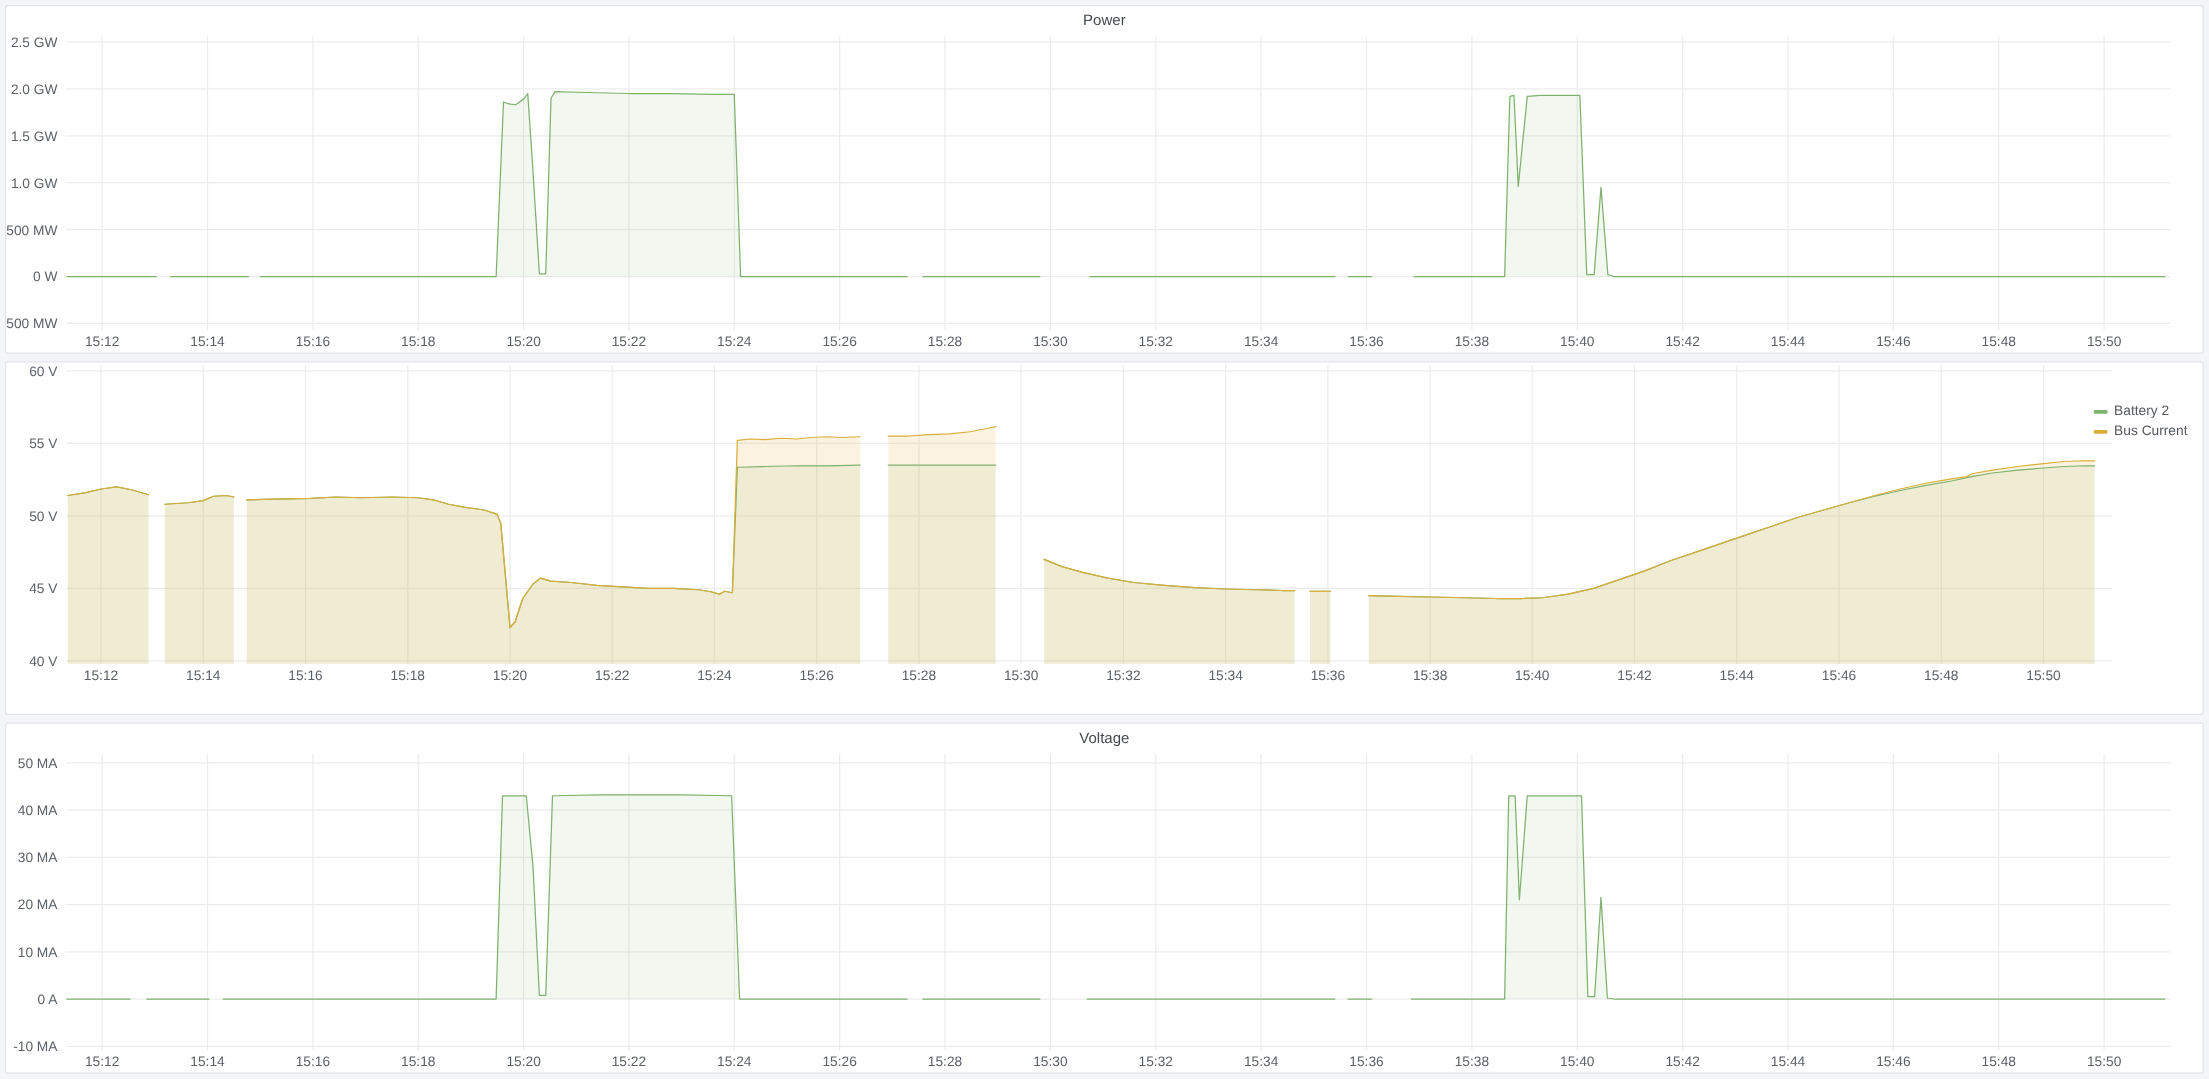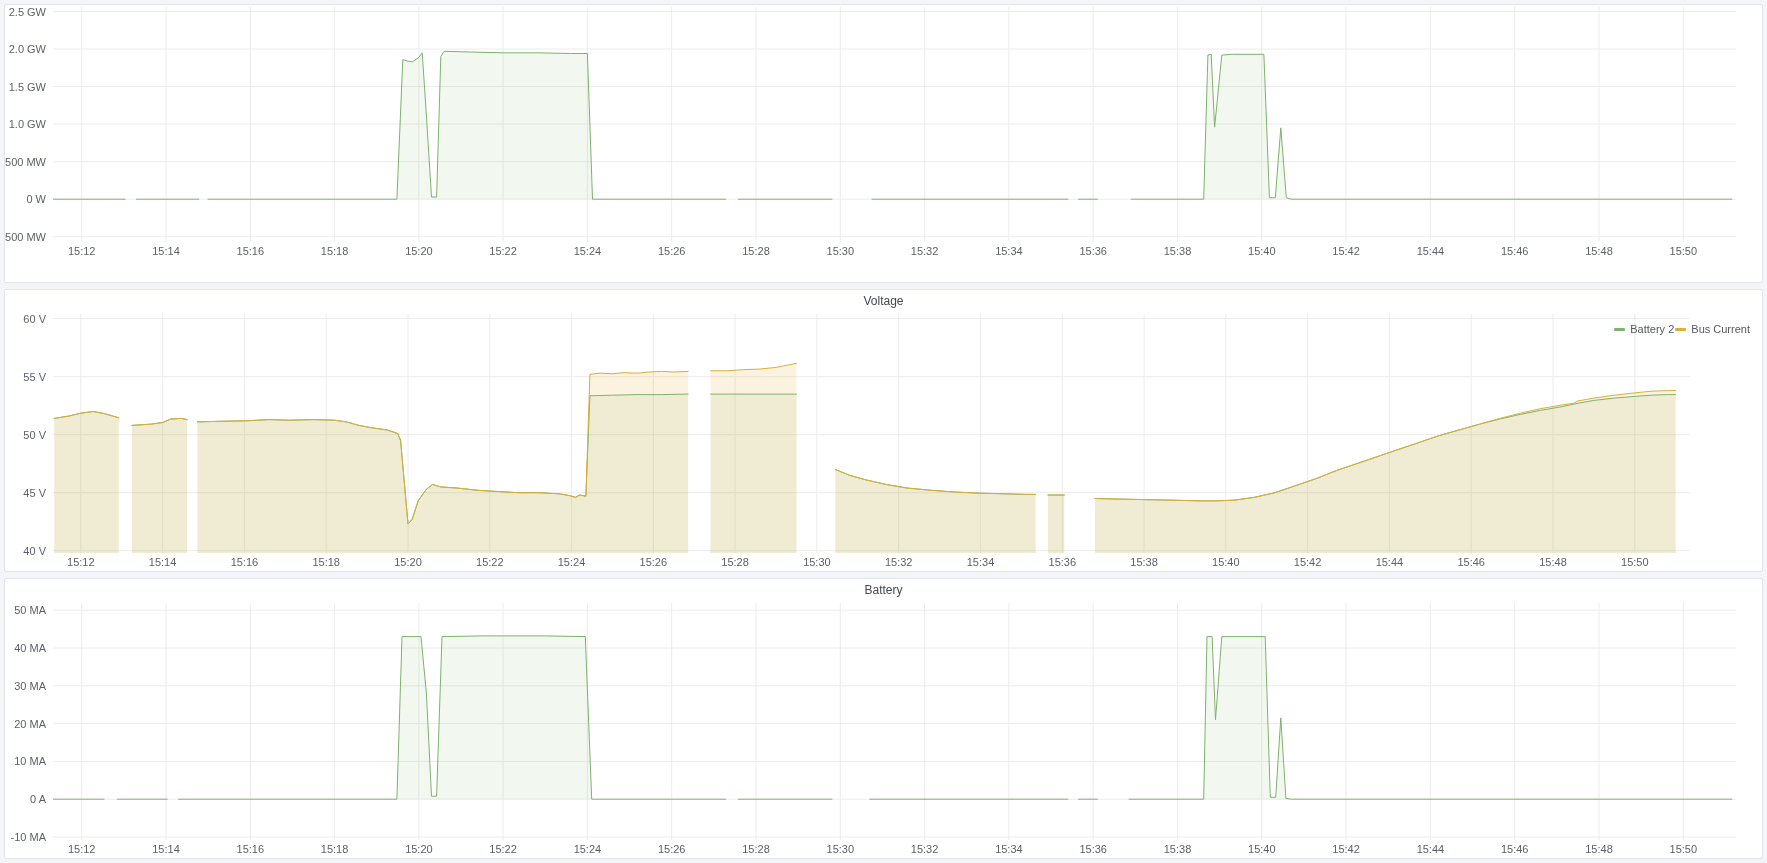--- a/index.html
+++ b/index.html
@@ -2,30 +2,31 @@
 <html><head>
 <meta charset="utf-8">
 <style>
   html,body{margin:0;padding:0;background:#f4f5f9;font-family:"Liberation Sans",sans-serif;}
   .page{width:1767px;height:863px;box-sizing:border-box;padding:4px;overflow:hidden;}
   .panel{background:#ffffff;border:1px solid #e3e4ea;border-radius:2px;box-sizing:border-box;position:relative;margin-bottom:6px;}
   .panel:last-child{margin-bottom:0;}
   .panel-title{height:22px;line-height:22px;text-align:center;font-size:12px;font-weight:500;color:#44484f;cursor:pointer;}
   .panel svg{display:block;}
   .tick-text{font-family:"Liberation Sans",sans-serif;font-size:11px;fill:#5b5f68;}
-  .legend{position:absolute;top:32px;right:12px;display:flex;flex-direction:row;align-items:flex-start;gap:1px;}
+  .legend{position:absolute;top:32px;right:12px;display:flex;flex-direction:column;align-items:flex-start;gap:1px;}
   .legend-item{display:flex;align-items:center;gap:5px;font-size:11px;color:#55585e;cursor:pointer;line-height:15px;}
   .legend-swatch{display:inline-block;width:11px;height:3px;border-radius:1px;}
 </style>
 </head>
 <body>
 
 <div class="page">
 
   <section class="panel" style="height:279px;">
+    <div class="panel-title">Power</div>
     <svg width="1757" height="255">
         <line x1="48" x2="1731" y1="6.5" y2="6.5" stroke="#ececec" stroke-width="1"></line>
         <text class="tick-text" x="41" y="10.5" text-anchor="end">2.5 GW</text>
         <line x1="48" x2="1731" y1="44.0" y2="44.0" stroke="#ececec" stroke-width="1"></line>
         <text class="tick-text" x="41" y="48" text-anchor="end">2.0 GW</text>
         <line x1="48" x2="1731" y1="81.6" y2="81.6" stroke="#ececec" stroke-width="1"></line>
         <text class="tick-text" x="41" y="85.6" text-anchor="end">1.5 GW</text>
         <line x1="48" x2="1731" y1="119.1" y2="119.1" stroke="#ececec" stroke-width="1"></line>
         <text class="tick-text" x="41" y="123.1" text-anchor="end">1.0 GW</text>
         <line x1="48" x2="1731" y1="156.7" y2="156.7" stroke="#ececec" stroke-width="1"></line>
@@ -85,21 +86,20 @@
         <path d="M 131.5,194.2 L 193.8,194.2" fill="none" stroke="#7eb26d" stroke-width="1" stroke-linejoin="round" stroke-linecap="round"></path>
         <path d="M 203.1,194.2 L 391.9,194.2 L 397.8,54.6 L 402.0,56.1 L 407.5,56.8 L 413.9,52.3 L 417.2,47.8 L 421.0,104.1 L 426.5,192.0 L 431.6,192.0 L 435.8,51.6 L 439.1,46.3 L 464.4,47.0 L 498.1,47.8 L 531.9,47.8 L 565.6,48.5 L 582.4,48.5 L 587.5,194.2 L 720.7,194.2" fill="none" stroke="#7eb26d" stroke-width="1" stroke-linejoin="round" stroke-linecap="round"></path>
         <path d="M 733.3,194.2 L 826.9,194.2" fill="none" stroke="#7eb26d" stroke-width="1" stroke-linejoin="round" stroke-linecap="round"></path>
         <path d="M 867.0,194.2 L 1062.9,194.2" fill="none" stroke="#7eb26d" stroke-width="1" stroke-linejoin="round" stroke-linecap="round"></path>
         <path d="M 1073.5,194.2 L 1092.4,194.2" fill="none" stroke="#7eb26d" stroke-width="1" stroke-linejoin="round" stroke-linecap="round"></path>
         <path d="M 1126.2,194.2 L 1198.7,194.2 L 1202.9,50.1 L 1206.2,49.3 L 1209.6,122.1 L 1216.8,50.1 L 1227.3,49.3 L 1258.9,49.3 L 1264.4,192.7 L 1270.3,192.7 L 1275.8,122.9 L 1281.3,192.7 L 1286.3,194.2 L 1726.8,194.2" fill="none" stroke="#7eb26d" stroke-width="1" stroke-linejoin="round" stroke-linecap="round"></path>
       </svg>
   </section>
 
   <section class="panel" style="height:283px;">
-    <div class="panel-title">Voltage</div>
     <svg width="1757" height="259">
         <line x1="48" x2="1685" y1="6.6" y2="6.6" stroke="#ececec" stroke-width="1"></line>
         <text class="tick-text" x="41" y="10.6" text-anchor="end">60 V</text>
         <line x1="48" x2="1685" y1="64.7" y2="64.7" stroke="#ececec" stroke-width="1"></line>
         <text class="tick-text" x="41" y="68.7" text-anchor="end">55 V</text>
         <line x1="48" x2="1685" y1="122.7" y2="122.7" stroke="#ececec" stroke-width="1"></line>
         <text class="tick-text" x="41" y="126.7" text-anchor="end">50 V</text>
         <line x1="48" x2="1685" y1="180.7" y2="180.7" stroke="#ececec" stroke-width="1"></line>
         <text class="tick-text" x="41" y="184.7" text-anchor="end">45 V</text>
         <line x1="48" x2="1685" y1="238.7" y2="238.7" stroke="#ececec" stroke-width="1"></line>
@@ -183,21 +183,21 @@
         <span>Battery 2</span>
       </div>
       <div class="legend-item">
         <span class="legend-swatch" style="background: rgb(217, 174, 58);"></span>
         <span>Bus Current</span>
       </div>
     </div>
   </section>
 
   <section class="panel" style="height:281px;">
-    <div class="panel-title">Battery</div>
+    <div class="panel-title">Voltage</div>
     <svg width="1757" height="257">
         <line x1="48" x2="1731" y1="9.2" y2="9.2" stroke="#ececec" stroke-width="1"></line>
         <text class="tick-text" x="41" y="13.2" text-anchor="end">50 MA</text>
         <line x1="48" x2="1731" y1="47.0" y2="47.0" stroke="#ececec" stroke-width="1"></line>
         <text class="tick-text" x="41" y="51" text-anchor="end">40 MA</text>
         <line x1="48" x2="1731" y1="84.8" y2="84.8" stroke="#ececec" stroke-width="1"></line>
         <text class="tick-text" x="41" y="88.8" text-anchor="end">30 MA</text>
         <line x1="48" x2="1731" y1="122.6" y2="122.6" stroke="#ececec" stroke-width="1"></line>
         <text class="tick-text" x="41" y="126.6" text-anchor="end">20 MA</text>
         <line x1="48" x2="1731" y1="160.4" y2="160.4" stroke="#ececec" stroke-width="1"></line>

